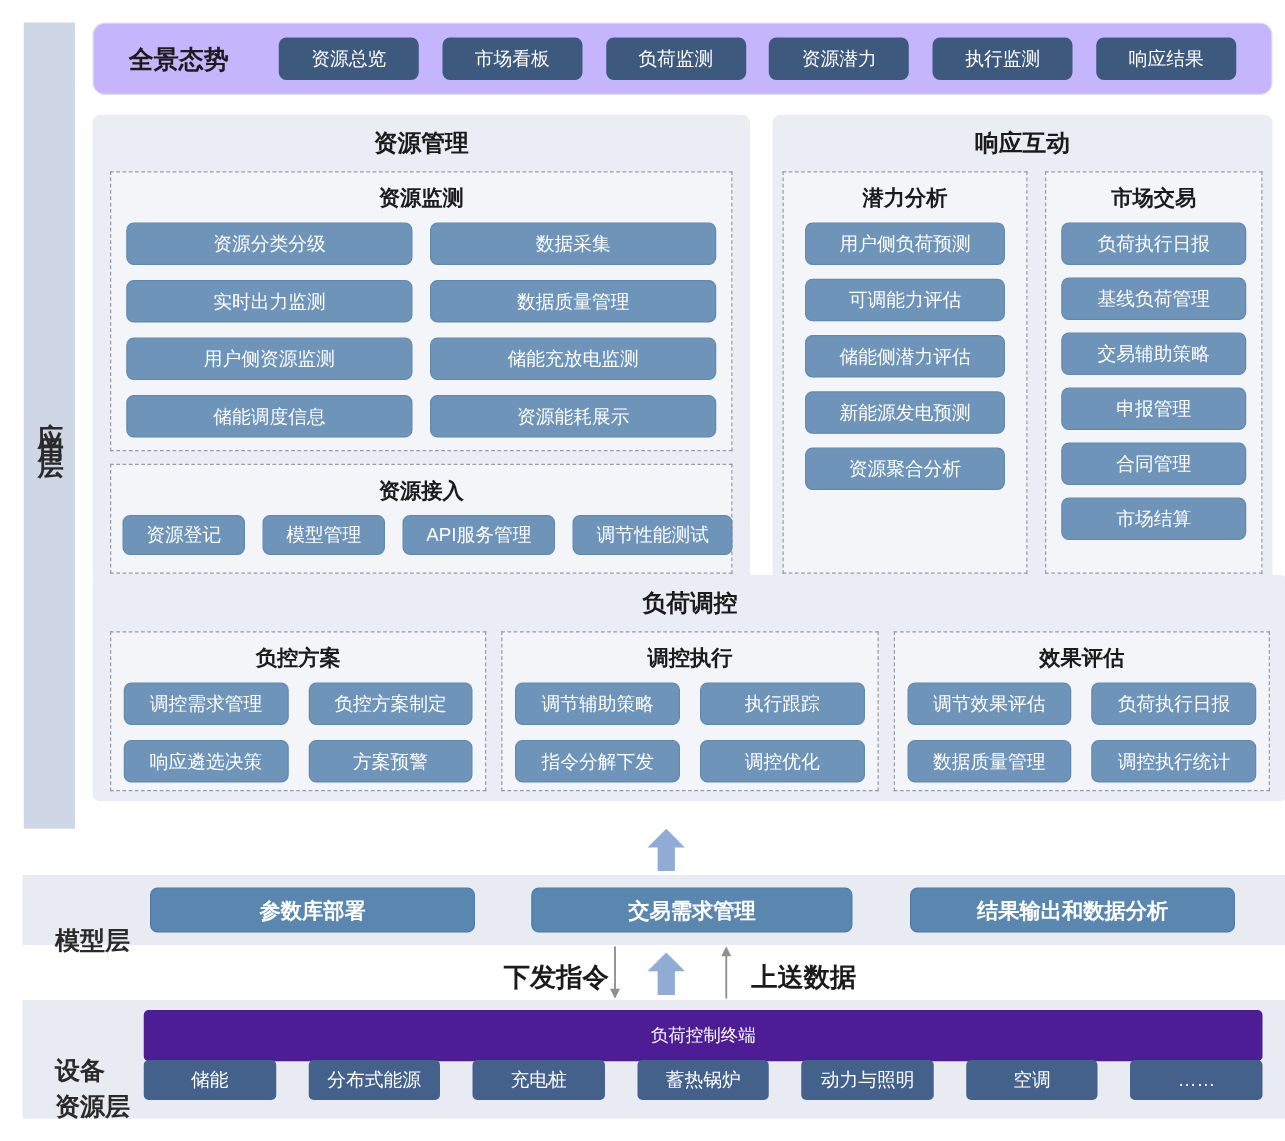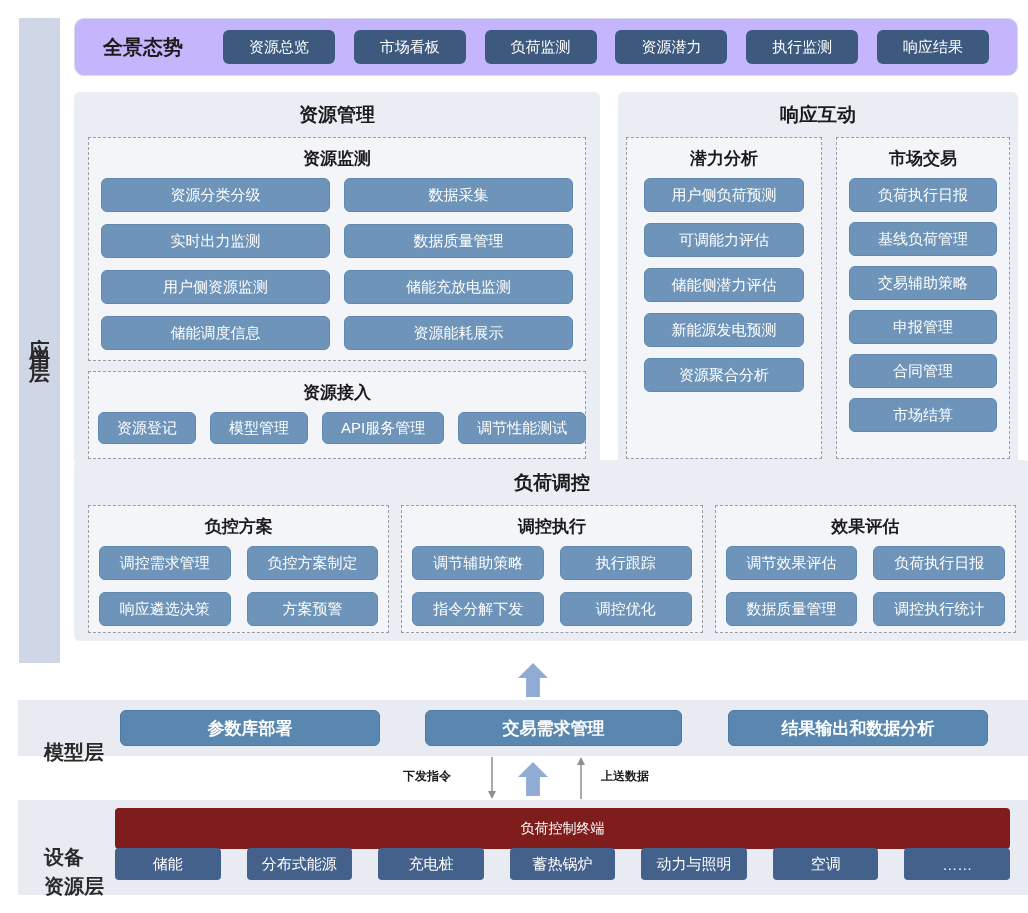--- a/index.html
+++ b/index.html
@@ -70,33 +70,33 @@
     position:absolute;top:10px;height:36px;background:#5a87b0;border:1px solid #4d7ba6;
     border-radius:6px;font-size:17px;font-weight:700;
   }
   .model-buttons div:nth-of-type(1){left:102px;width:260px;}
   .model-buttons div:nth-of-type(2){left:407px;width:257px;}
   .model-buttons div:nth-of-type(3){left:710px;width:260px;}
   .device-band{top:800px;height:95px;}
   .device-label{white-space:pre-line;line-height:1.45;}
   .terminal{
     position:absolute;left:97px;right:18px;top:8px;height:41px;
-    background:#7f1d1d;border-radius:4px;font-size:14px;
+    background:#4c1d95;border-radius:4px;font-size:14px;
   }
   .device-row{position:absolute;left:97px;right:18px;top:48px;height:32px;display:flex;gap:26px;}
   .btn.device{flex:1;background:#43618b;border-radius:4px;font-size:15px;}
   
   .block-arrow{
     position:absolute;width:30px;height:34px;background:#90acd5;
     clip-path:polygon(50% 0,100% 44%,73% 44%,73% 100%,27% 100%,0 44%,27% 44%,0 44%);
     clip-path:polygon(50% 0,100% 44%,73% 44%,73% 100%,27% 100%,27% 44%,0 44%);
   }
   .arrow-mid{left:518px;top:663px;}
   .arrow-flow{left:518px;top:762px;}
-  .flow-label{position:absolute;top:768px;font-size:12px;font-weight:700;color:#1b1b1b;}
+  .flow-label{position:absolute;top:768px;font-size:21px;font-weight:700;color:#1b1b1b;}
   .flow-label.down{left:403px;}
   .flow-label.up{left:601px;}
   .thin-arrow{position:absolute;top:757px;}
   .thin-arrow.down{left:486px;}
   .thin-arrow.up{left:575px;}
 </style>
 </head>
 <body>
 
 <div class="stage">

